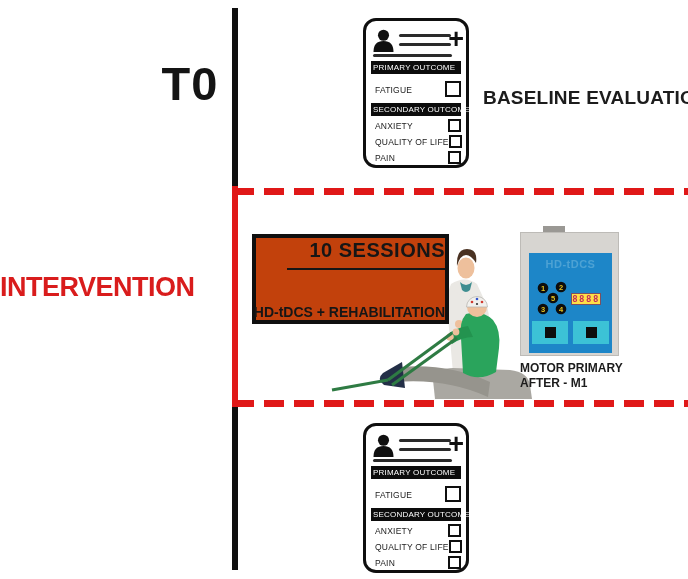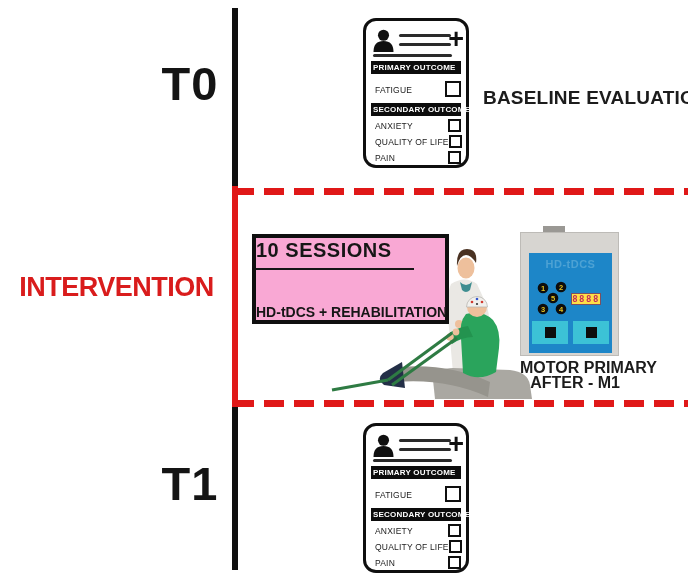--- a/index.html
+++ b/index.html
@@ -16,56 +16,56 @@
   .dashline {
     position:absolute; left:234px; width:454px; height:7px;
     background:repeating-linear-gradient(90deg,#e01818 0 20px,transparent 20px 30px);
   }
   
   .tlabel {
     position:absolute; font-size:47px; font-weight:700; color:#141414;
     text-align:center; letter-spacing:1px;
   }
   #intervention-label {
-    position:absolute; left:0; top:272px; width:233px; text-align:center;
+    position:absolute; left:0; top:272px; width:233px; text-align:left;
     font-size:27px; font-weight:700; color:#d91c1c; letter-spacing:-0.5px;
   }
   .eval-label {
     position:absolute; font-size:19px; font-weight:700; color:#1c1c1c;
     letter-spacing:0.2px; white-space:nowrap;
   }
   
   .card {
     position:absolute; width:106px; height:150px; background:#fff;
     border:3.5px solid #0f0f0f; border-radius:13px; padding:5px 5px 4px 5px;
   }
   .card-head { position:relative; height:35px; }
   .card-head .person { position:absolute; left:2px; top:3px; }
   .hline { position:absolute; height:2.5px; background:#2a2a2a; border-radius:2px; }
   .plus {
     position:absolute; right:-3px; top:0px; font-size:27px; font-weight:900;
     color:#0f0f0f; line-height:26px;
   }
   .banner {
-    background:#0c0c0c; color:#ffffff; font-size:8px; font-weight:700;
+    background:#0c0c0c; color:#ffffff; font-size:8px; font-weight:400;
     letter-spacing:0.2px; padding:2px 2px 2px 2px; white-space:nowrap;
   }
   .row {
     display:flex; justify-content:space-between; align-items:center;
     margin-top:3px; padding-left:4px;
   }
   .row .lbl { font-size:8.5px; font-weight:400; color:#1a1a1a; letter-spacing:0.2px; white-space:nowrap; }
   .cb { width:13px; height:13px; border:2px solid #0f0f0f; background:#fff; flex:0 0 auto; }
   .cb-lg { width:16px; height:16px; border-width:2.5px; margin:3px 0 4px 0; }
   .row-lg { margin-top:4px; }
   
   #sessions-box {
     position:absolute; left:252px; top:234px; width:197px; height:90px;
-    background:#f9a8d4; border:4px solid #0f0f0f; z-index:3;
-    display:flex; flex-direction:column; align-items:flex-start; justify-content:center;
+    background:#c2410c; border:4px solid #0f0f0f; z-index:3;
+    display:flex; flex-direction:column; align-items:flex-end; justify-content:center;
   }
   #sessions-box .s1 { font-size:20px; font-weight:700; color:#161616; letter-spacing:0.5px; }
   #sessions-box .sep { width:158px; height:2px; background:#161616; margin:6px 0 7px 0; }
   #sessions-box .s2 { font-size:14px; font-weight:700; color:#161616; white-space:nowrap;margin-top:27px; }
   
   #device { position:absolute; left:520px; top:224px; width:100px; height:170px; z-index:2; }
   #device .tab { position:absolute; left:23px; top:2px; width:22px; height:8px; background:#9a9894; }
   #device .body {
     position:absolute; left:0; top:8px; width:99px; height:124px;
     background:#d7d5d1; border:1px solid #bdbbb7; border-radius:0;
@@ -80,39 +80,38 @@
   #device .electrodes { position:absolute; left:0; top:22px; }
   #device .display {
     position:absolute; left:42px; top:40px; width:30px; height:12px;
     background:#fde047; border:1px solid #7c5060; text-align:center;
     font-family:"DejaVu Sans Mono", monospace; font-size:9px; line-height:10px;
     color:#c2285a; letter-spacing:1.5px; font-weight:700;
   }
   #device .dev-btn { position:absolute; top:68px; width:36px; height:23px; background:#3cc2d6; }
   #device .btn-sq { width:11px; height:11px; background:#0d0d0d; margin:6px auto 0 auto; }
   #device .caption {
-    position:absolute; top:137px; width:100%; text-align:right;
-    font-size:16px; font-weight:700; color:#1c1c1c; line-height:14.5px; white-space:nowrap;
+    position:absolute; top:137px; width:100%; text-align:left;
+    font-size:12px; font-weight:700; color:#1c1c1c; line-height:14.5px; white-space:nowrap;
   }
   
   #illustration { position:absolute; left:330px; top:232px; z-index:1; }
 </style>
 </head>
 <body>
 
 <div id="canvas">
 
   <div class="vline black" style="top:8px;height:180px;"></div>
   <div class="vline red" style="top:186px;height:221px;"></div>
   <div class="vline black" style="top:407px;height:163px;"></div>
   <div class="dashline" style="top:188px;"></div>
   <div class="dashline" style="top:400px;"></div>
 
   <div class="tlabel" style="left:152px;top:56px;width:76px;">T0</div>
-  <div class="tlabel" style="left:152px;top:456px;width:76px;">T1</div>
   <div id="intervention-label">INTERVENTION</div>
   <div class="eval-label" style="left:483px;top:87px;">BASELINE EVALUATION</div>
 
   <div class="card" style="left:363px;top:18px;">
     <div class="card-head">
       <svg class="person" width="21" height="23" viewBox="0 0 22 24">
         <circle cx="11" cy="6.5" r="5.8" fill="#101010"></circle>
         <path d="M0.5 24 Q0.5 12.5 11 12.5 Q21.5 12.5 21.5 24 Z" fill="#101010"></path>
       </svg>
       <div class="hline" style="left:28px;top:8px;width:52px;"></div>

